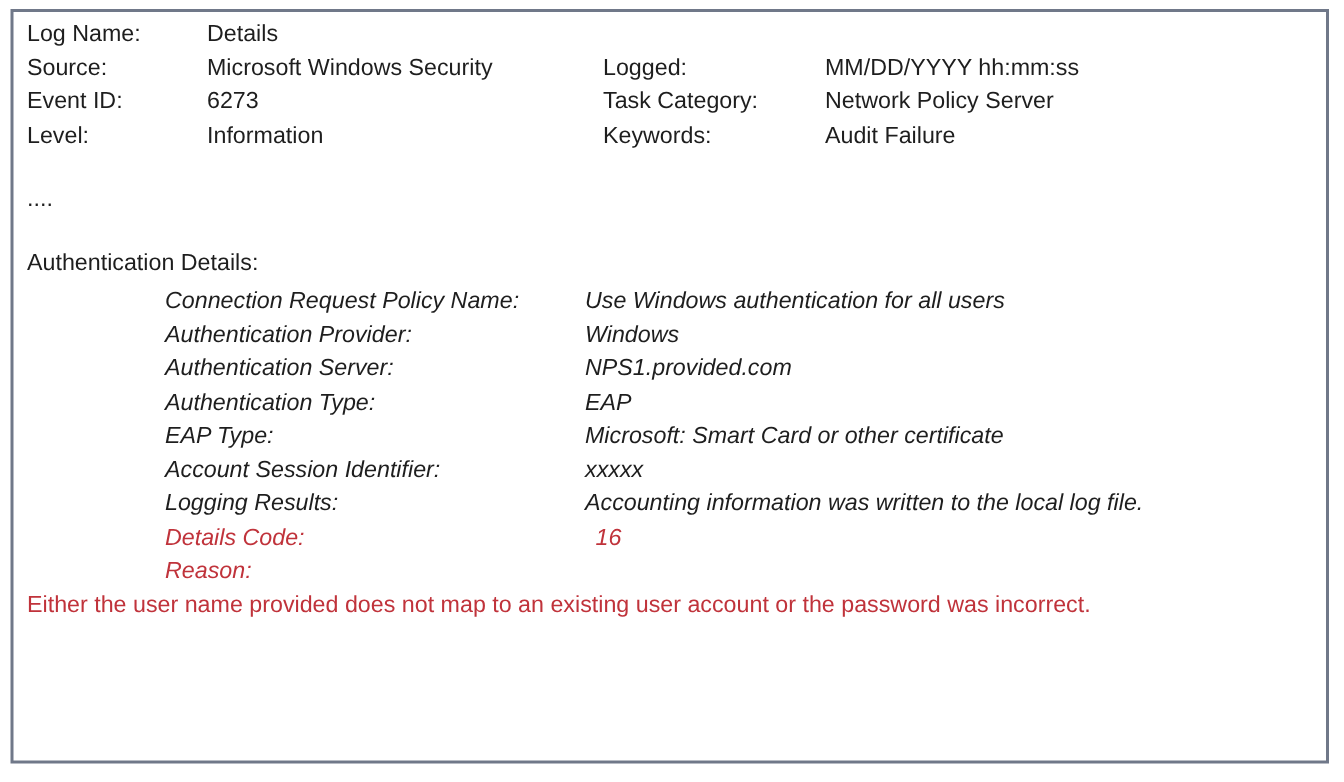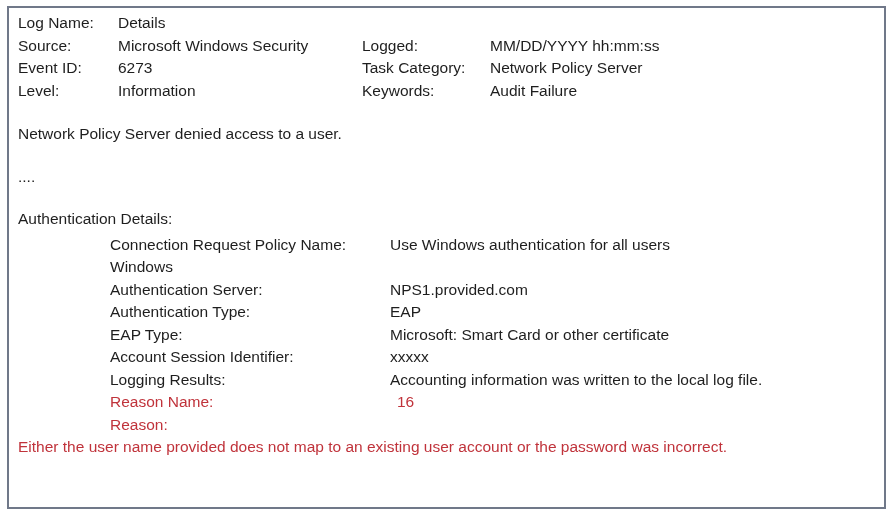--- a/index.html
+++ b/index.html
@@ -18,30 +18,30 @@
     width: 879px;
     height: 503px;
     box-sizing: border-box;
     border: 2px solid var(--border, #707889);
     background: #ffffff;
     padding: 4px 6px 0 9px;
     font-size: 15.5px;
     line-height: 22.5px;
     overflow: hidden;
   }
-  .h-row { display: flex; white-space: nowrap; }
+  .h-row { display: flex; white-space: nowrap; gap: 20px; }
   .c1 { width: 100px; flex: 0 0 auto; }
   .c2 { width: 244px; flex: 0 0 auto; }
   .c3 { width: 128px; flex: 0 0 auto; }
   .c4 { flex: 1 1 auto; }
   .para-desc { margin-top: 21px; }
   .para-dots { margin-top: 20px; }
   .para-auth { margin-top: 20px; }
   .details { margin-top: 3px; padding-left: 92px; }
-  .d-row { display: flex; white-space: nowrap; }
+  .d-row { display: flex; white-space: nowrap; font-style: italic; }
   .d-label { width: 280px; flex: 0 0 auto; }
   .d-value { flex: 1 1 auto; }
   .red { color: var(--red, #c0333b); }
   .red .d-value { padding-left: 7px; }
   .footer-note { margin-top: 0; color: var(--red, #c0333b); }
 </style>
 </head>
 <body>
 
 <div class="frame">
@@ -66,30 +66,30 @@
       <span class="c4">Network Policy Server</span>
     </div>
     <div class="h-row">
       <span class="c1">Level:</span>
       <span class="c2">Information</span>
       <span class="c3">Keywords:</span>
       <span class="c4">Audit Failure</span>
     </div>
   </div>
 
-  <div class="para-desc">Network Policy Server denied access to a user.</div>
   <div class="para-dots">....</div>
   <div class="para-auth">Authentication Details:</div>
 
   <div class="details">
     <div class="d-row">
       <span class="d-label">Connection Request Policy Name:</span>
       <span class="d-value">Use Windows authentication for all users</span>
     </div>
     <div class="d-row">
+      <span class="d-label">Authentication Provider:</span>
       <span class="d-value">Windows</span>
     </div>
     <div class="d-row">
       <span class="d-label">Authentication Server:</span>
       <span class="d-value">NPS1.provided.com</span>
     </div>
     <div class="d-row">
       <span class="d-label">Authentication Type:</span>
       <span class="d-value">EAP</span>
     </div>
@@ -99,21 +99,21 @@
     </div>
     <div class="d-row">
       <span class="d-label">Account Session Identifier:</span>
       <span class="d-value">xxxxx</span>
     </div>
     <div class="d-row">
       <span class="d-label">Logging Results:</span>
       <span class="d-value">Accounting information was written to the local log file.</span>
     </div>
     <div class="d-row red">
-      <span class="d-label">Reason Name:</span>
+      <span class="d-label">Details Code:</span>
       <span class="d-value">16</span>
     </div>
     <div class="d-row red">
       <span class="d-label">Reason:</span>
     </div>
   </div>
 
   <div class="footer-note">Either the user name provided does not map to an existing user account or the password was incorrect.</div>
 
 </div>

